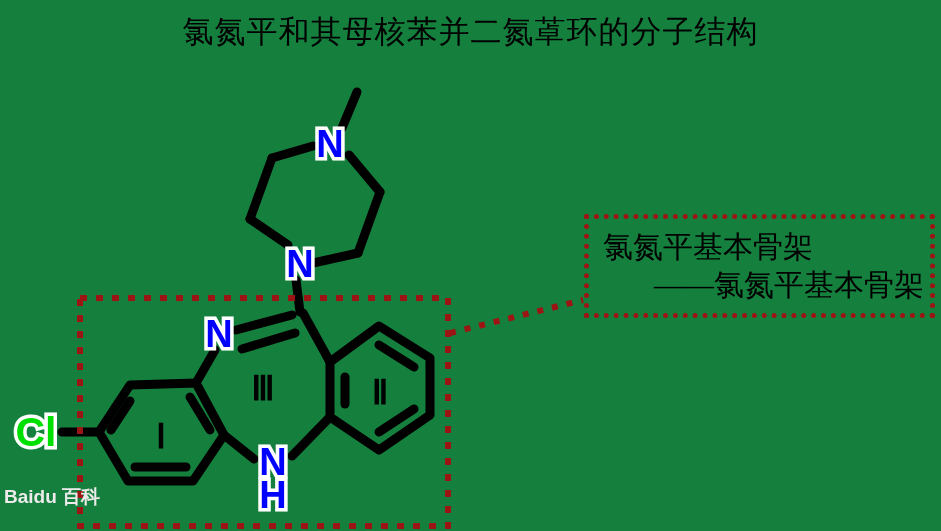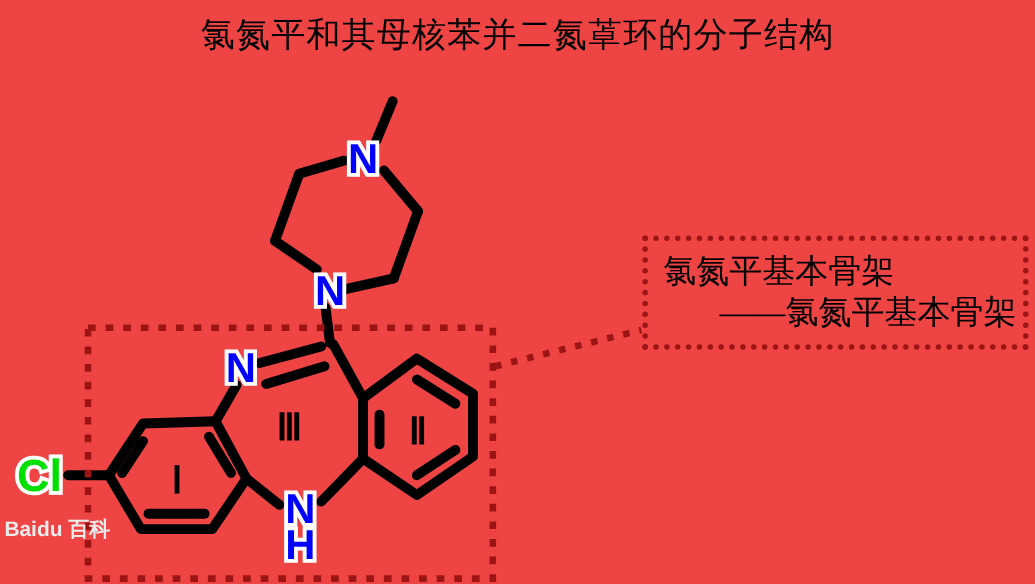--- a/index.html
+++ b/index.html
@@ -13,21 +13,21 @@
     position: relative;
     overflow: hidden;
     font-family: "Liberation Serif", serif;
   }
   #stage {
     position: absolute;
     left: 0;
     top: 0;
     width: 941px;
     height: 531px;
-    background: #ef4444;
+    background: #15803d;
   }
   .title {
     position: absolute;
     left: 0;
     top: 12px;
     width: 941px;
     text-align: center;
     font-family: "Liberation Serif", serif;
     font-size: 31px;
     line-height: 40px;
@@ -77,21 +77,21 @@
     font-size: 30px;
     line-height: 38px;
     color: #000000;
     white-space: nowrap;
     align-self: flex-end;
     padding-right: 6px;
   }
   .watermark {
     position: absolute;
     left: 4px;
-    top: 468px;
+    top: 484px;
     font-family: "Liberation Sans", sans-serif;
     font-size: 19px;
     font-weight: bold;
     color: #eceaea;
     letter-spacing: 0px;
     white-space: nowrap;
     user-select: none;
   }
   .atom-label {
     font-family: "Liberation Sans", sans-serif;

